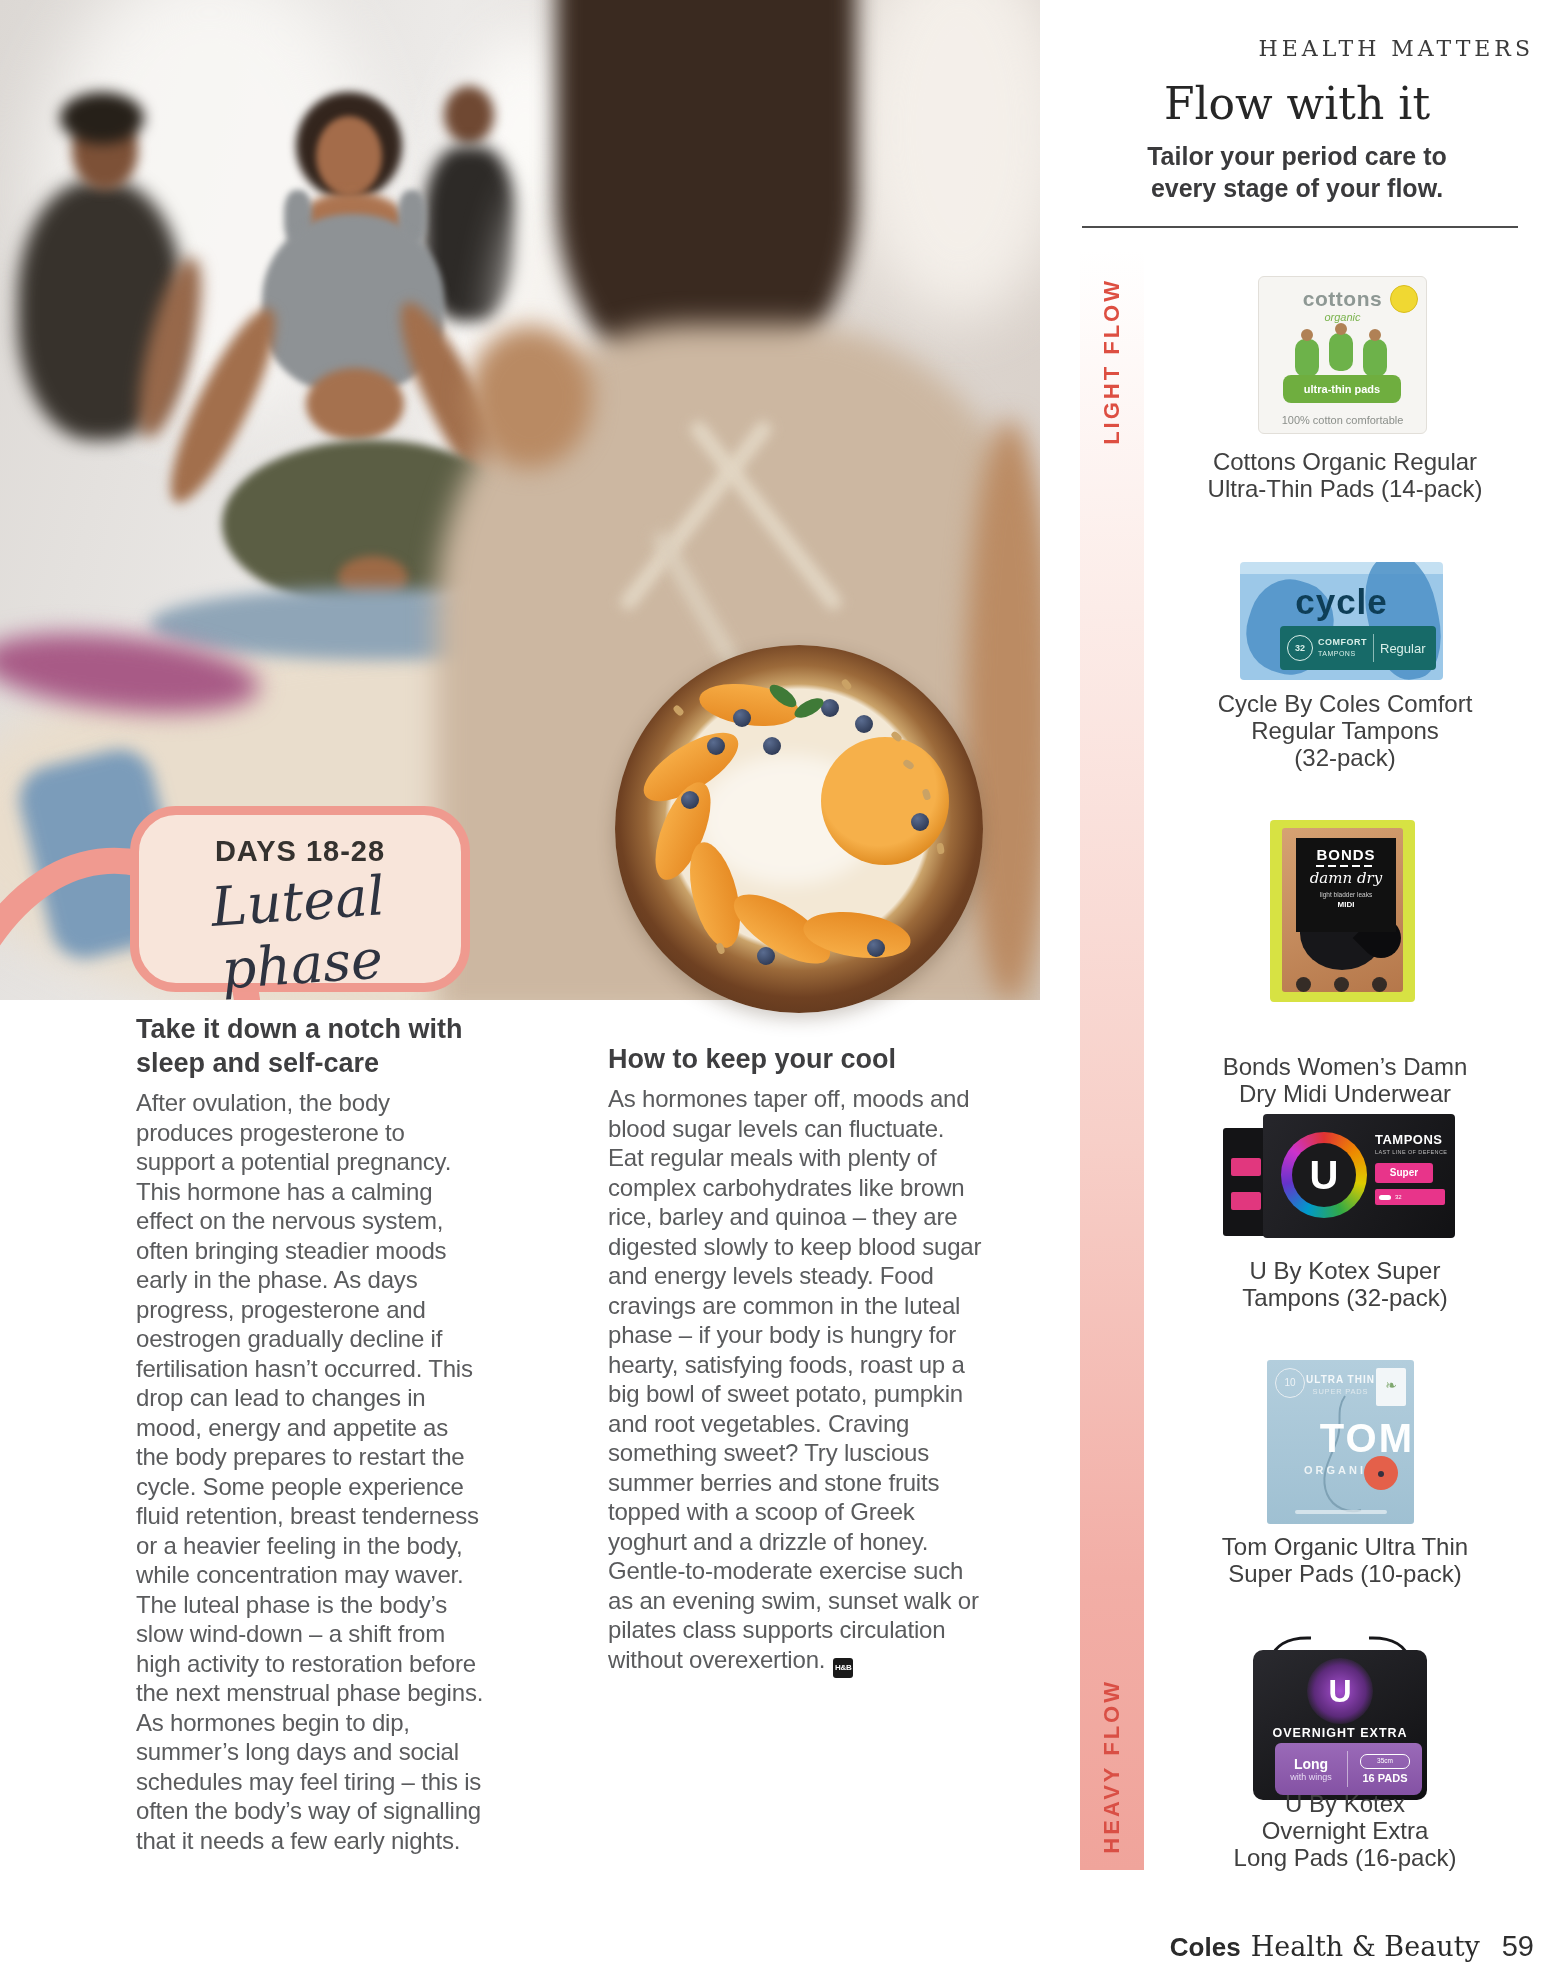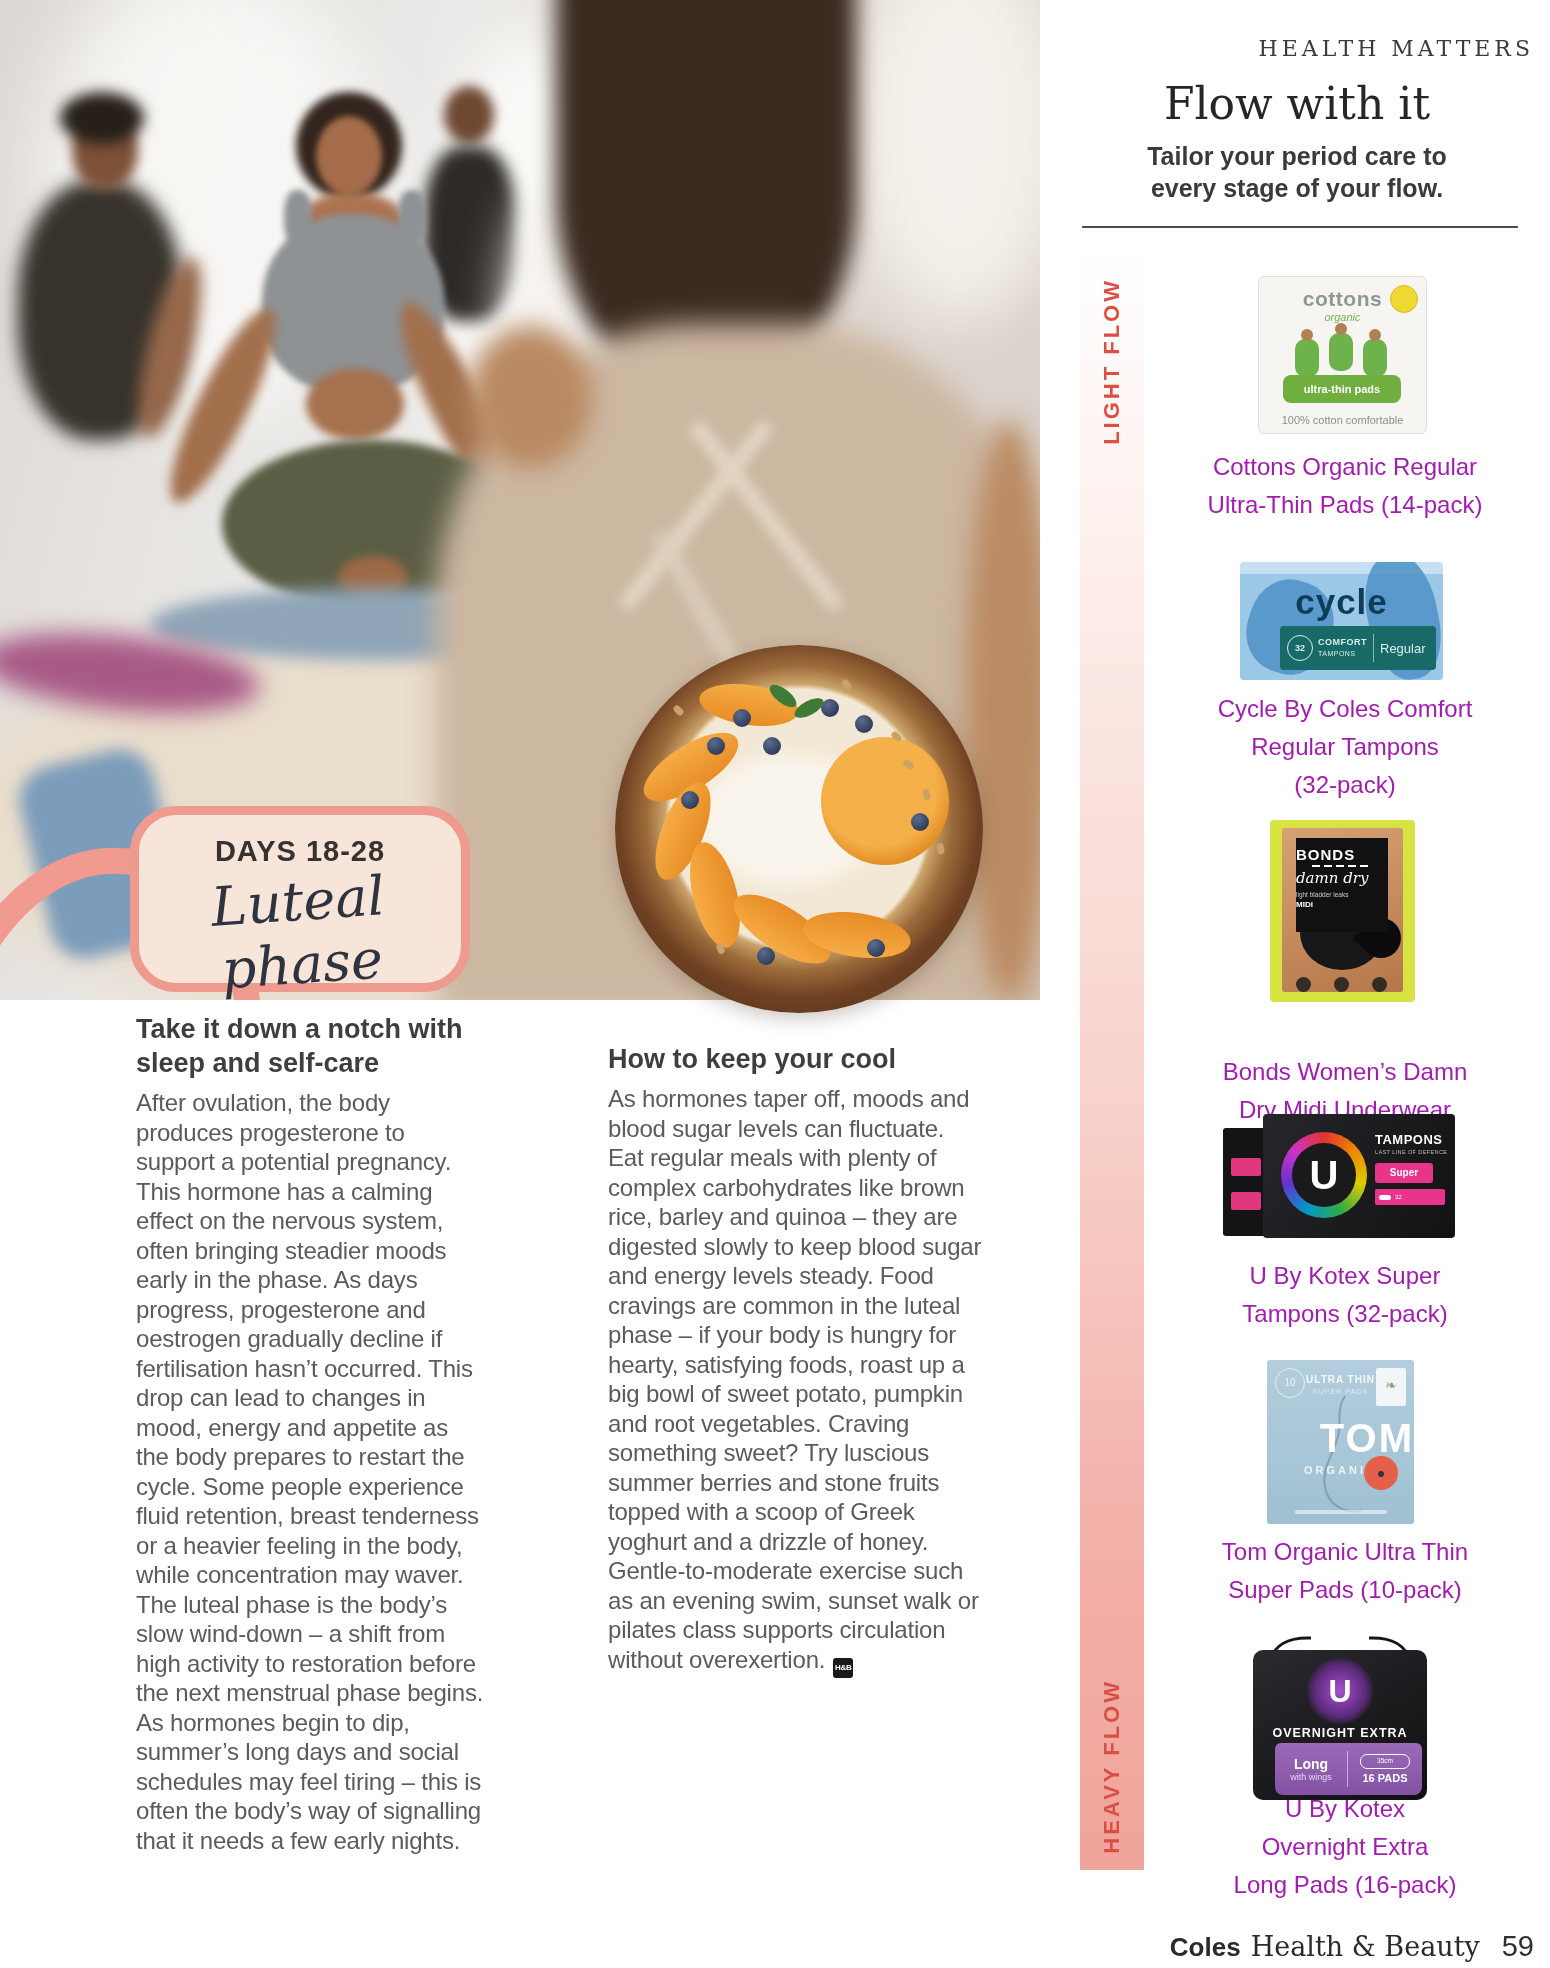--- a/index.html
+++ b/index.html
@@ -58,22 +58,22 @@
   
   .strip{left:1080px;top:250px;width:64px;height:1620px;
          background:linear-gradient(180deg,#ffffff 0%,#fcece8 22%,#f7cfc8 55%,#f2aea6 82%,#f0a49b 100%);
          display:flex;flex-direction:column;justify-content:space-between;align-items:center;}
   .flow-label{writing-mode:vertical-rl;transform:rotate(180deg);font-weight:bold;font-size:22px;
               letter-spacing:3px;}
   .flow-top{color:#dd4f42;margin-top:28px;}
   .flow-bottom{color:#d94f45;margin-bottom:16px;}
 
   
-  .caption{left:1155px;width:380px;text-align:center;font-size:24px;line-height:38px;
-           color:#a21caf;white-space:pre-line;}
+  .caption{left:1155px;width:380px;text-align:center;font-size:24px;line-height:27px;
+           color:#404040;white-space:pre-line;}
 
   
   .pk1{left:1258px;top:276px;width:167px;height:156px;background:#f6f5f2;border:1px solid #e2dfd9;
        border-radius:6px;}
   .pk1 .brand{position:absolute;top:10px;left:0;right:0;text-align:center;font-size:21px;
        font-weight:bold;color:#8e9894;letter-spacing:.5px;}
   .pk1 .sub{position:absolute;top:34px;left:0;right:0;text-align:center;font-size:11px;
        font-style:italic;color:#7ab34d;}
   .pk1 .sun{position:absolute;right:8px;top:8px;width:26px;height:26px;border-radius:50%;
        background:#f0d832;border:1px solid #d9bd1d;}
@@ -95,22 +95,22 @@
   .pk2 .roundel{width:24px;height:24px;border:1px solid #d9efe9;border-radius:50%;margin:0 5px 0 7px;
        font-size:9px;font-weight:bold;text-align:center;line-height:24px;}
   .pk2 .pv{font-size:9px;font-weight:bold;letter-spacing:.5px;line-height:11px;}
   .pk2 .pd{width:1px;height:28px;background:rgba(217,239,233,.6);margin:0 6px;}
   .pk2 .ps{font-size:13px;}
 
   
   .pk3{left:1270px;top:820px;width:145px;height:182px;background:#d7e243;border-radius:4px;}
   .pk3 .photo3{position:absolute;left:12px;right:12px;top:8px;bottom:10px;border-radius:3px;
        background:linear-gradient(160deg,#d6a273,#b5774a);}
-  .pk3 .panel{position:absolute;left:26px;top:18px;width:92px;height:94px;background:#111;
-       text-align:left;color:#fff;}
+  .pk3 .panel{position:absolute;left:26px;top:18px;width:100px;height:94px;background:#111;
+       text-align:center;color:#fff;}
   .pk3 .b1{font-size:15px;font-weight:bold;letter-spacing:1px;margin-top:8px;}
   .pk3 .dash{width:60px;height:2px;margin:2px auto;
        background:repeating-linear-gradient(90deg,#fff 0 8px,transparent 8px 12px);}
   .pk3 .b2{font-family:"DejaVu Serif",serif;font-style:italic;font-size:15px;}
   .pk3 .b3{font-size:6.5px;color:#cfcfcf;margin-top:4px;}
   .pk3 .b4{font-size:8px;font-weight:bold;margin-top:2px;}
   .pk3 .undies{position:absolute;left:30px;bottom:32px;width:84px;height:46px;background:#17171a;
        border-radius:4px 4px 50% 50%/4px 4px 80% 80%;}
   .pk3 .drop{position:absolute;right:14px;bottom:44px;width:40px;height:40px;background:#0c0c0e;
        border-radius:0 50% 50% 50%;transform:rotate(-45deg);}

